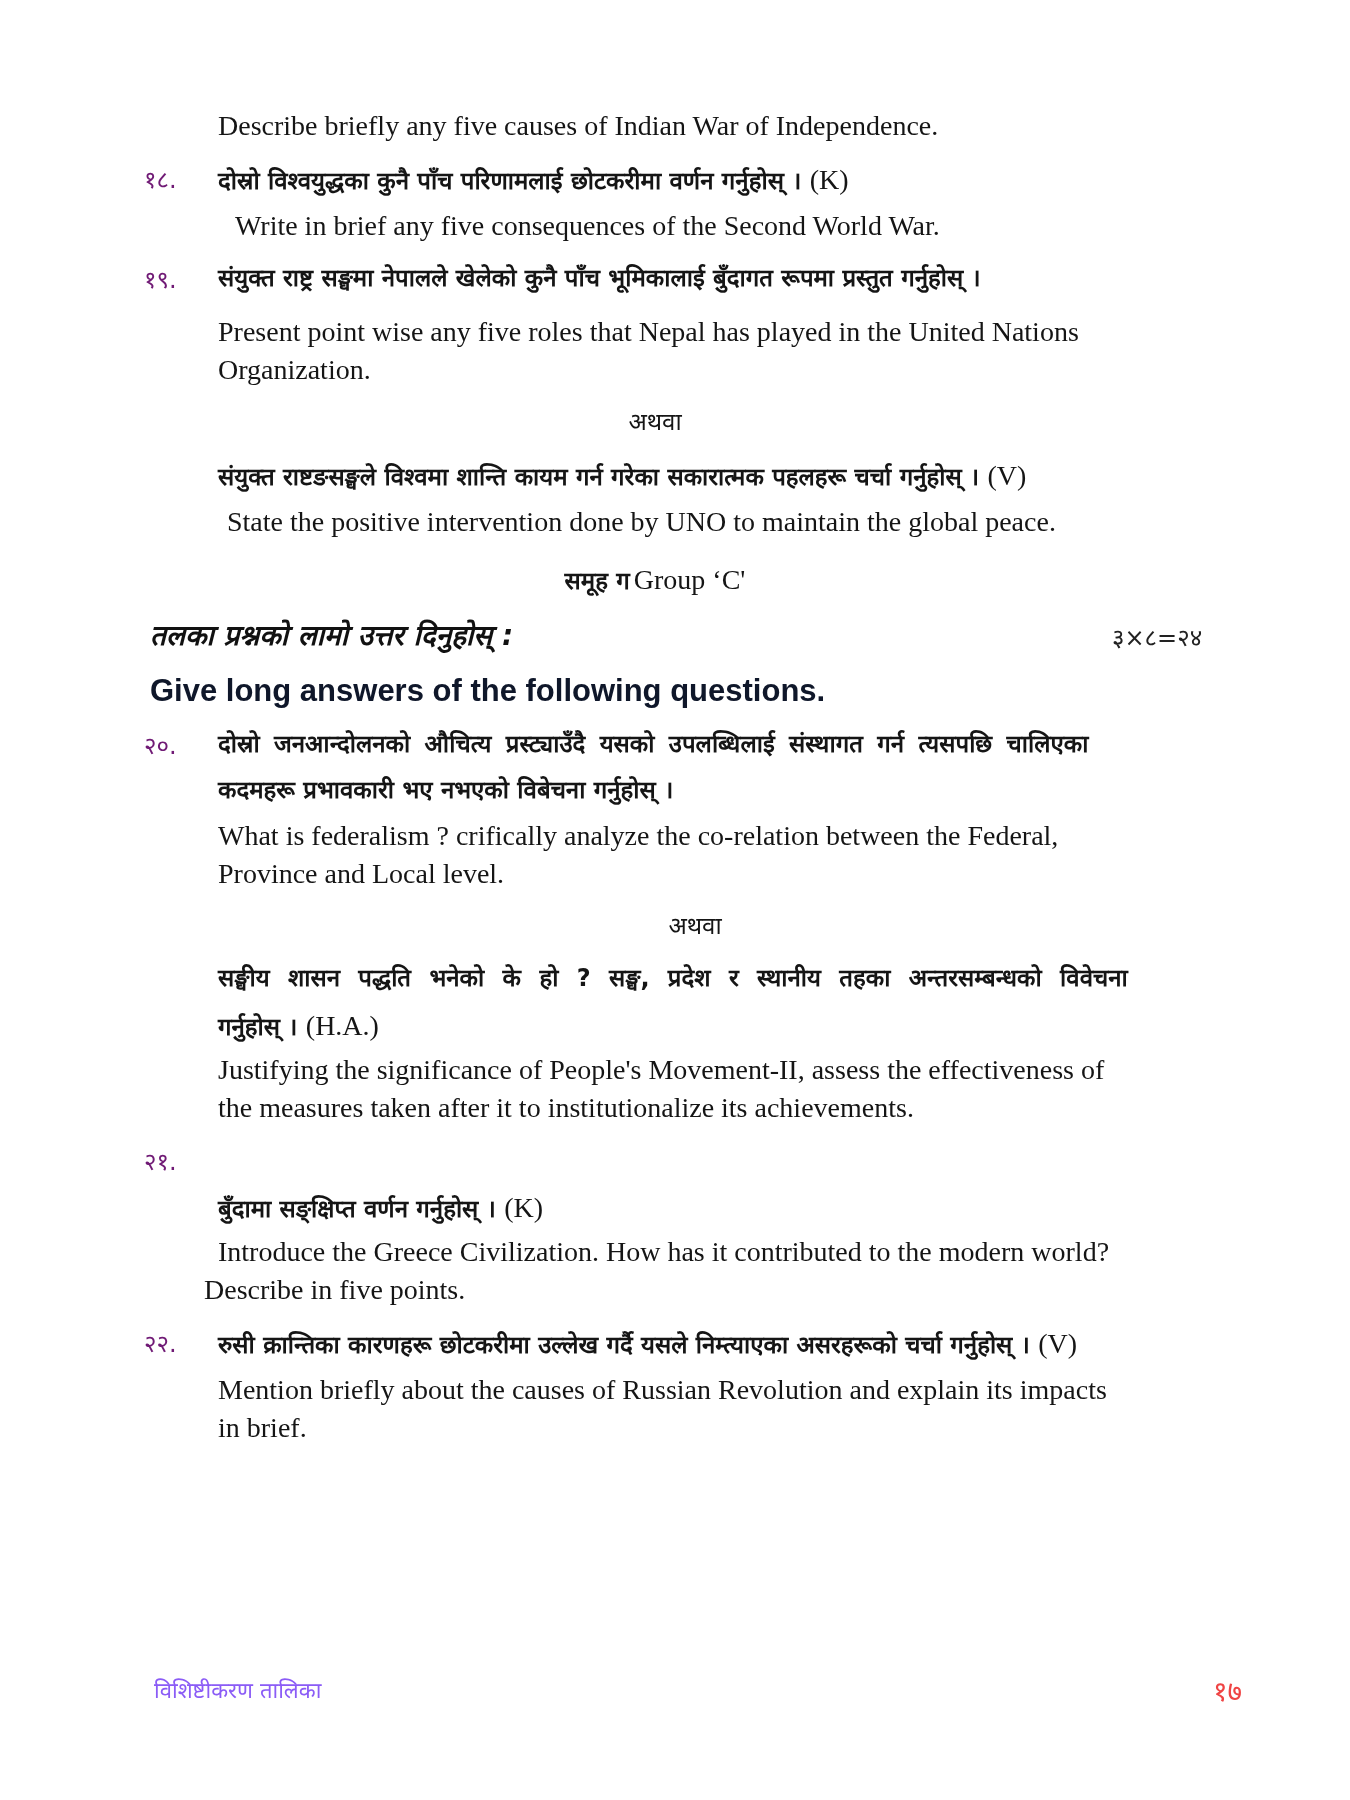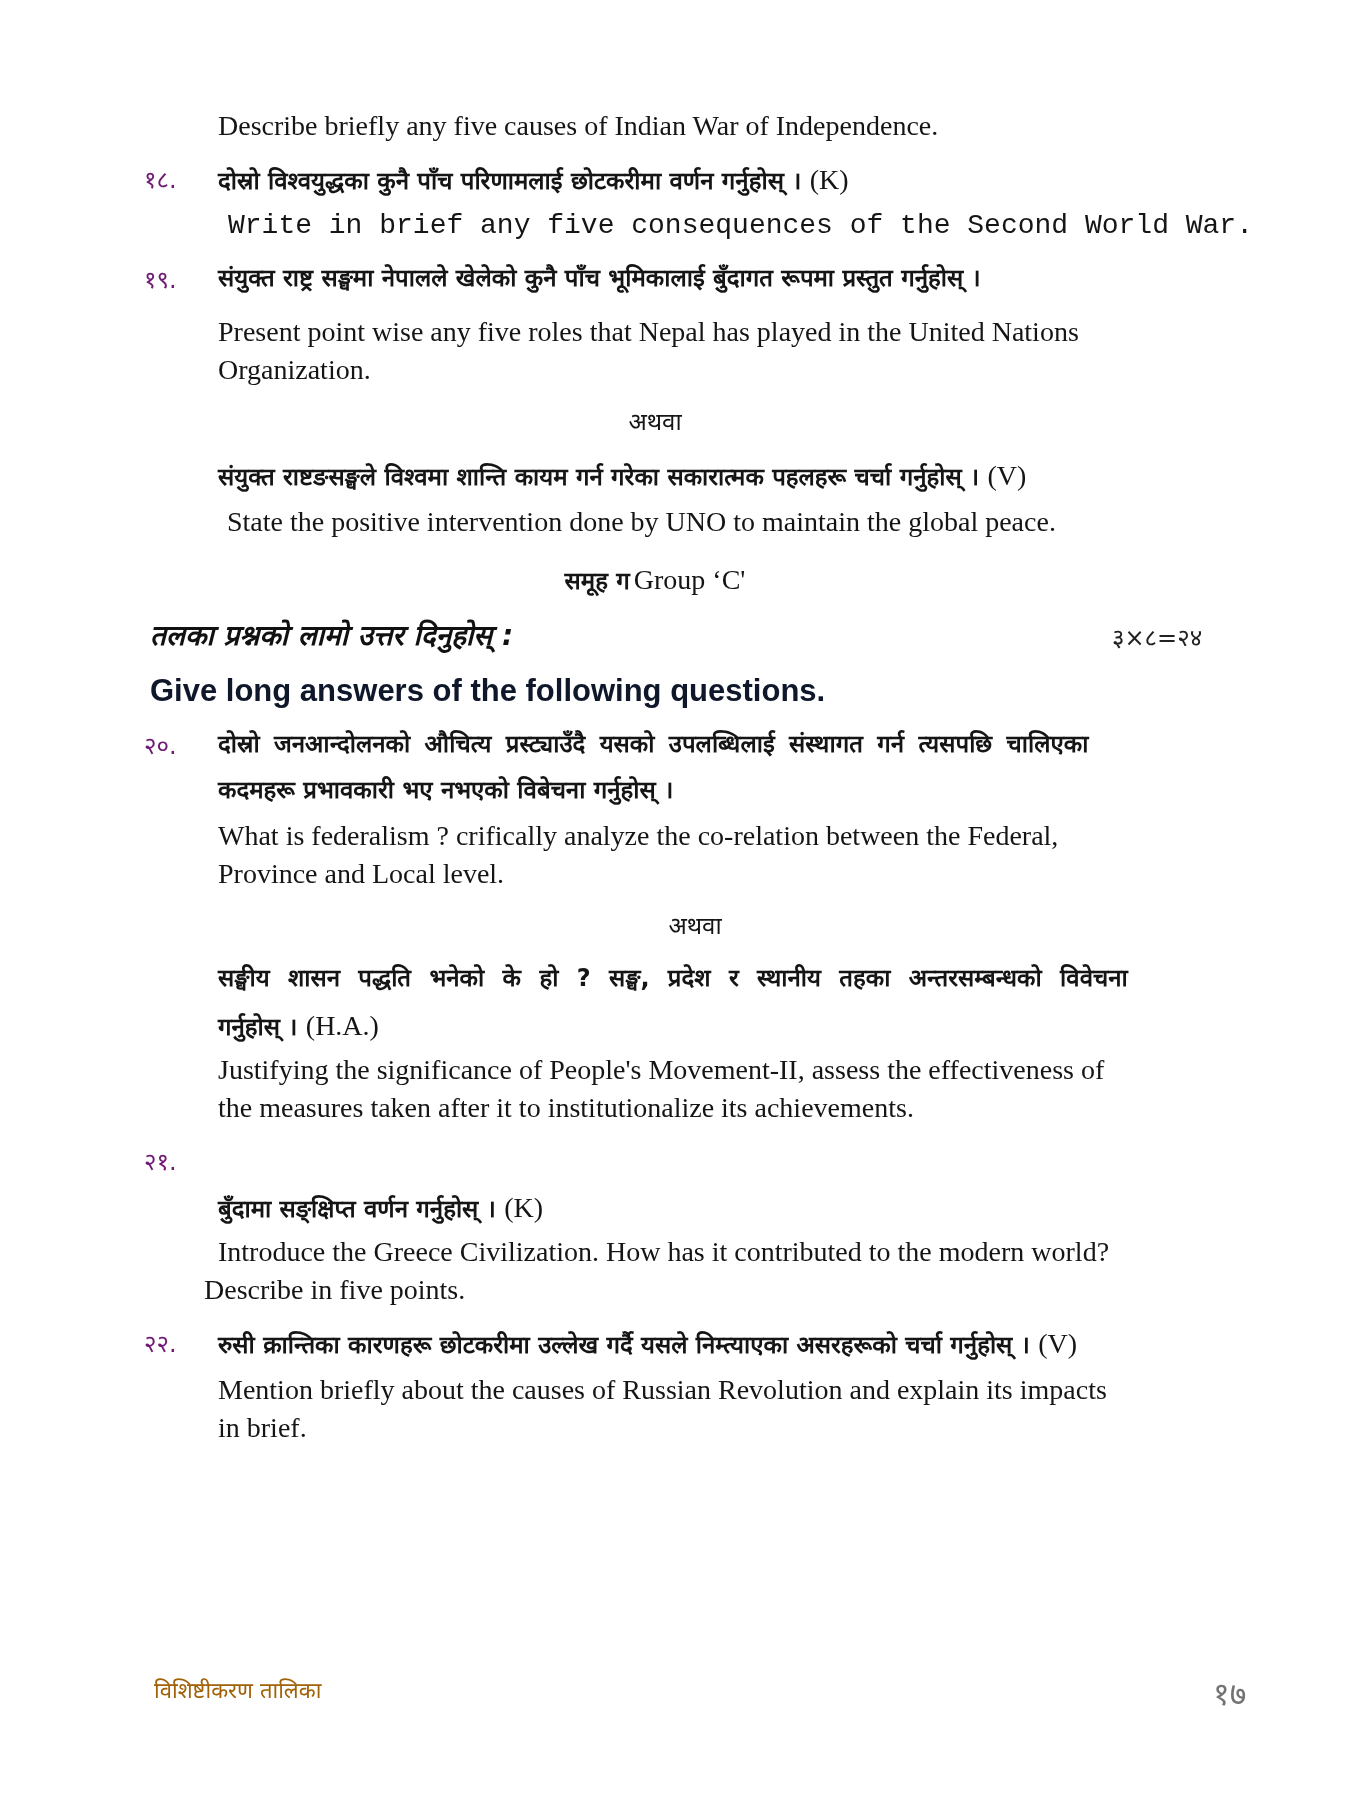--- a/index.html
+++ b/index.html
@@ -67,46 +67,46 @@
       color: #0f172a;
     }
     .marks {
       font-family: "DejaVu Sans", "Liberation Sans", sans-serif;
       font-size: 24px;
       color: #222;
     }
     .footer-left {
       font-family: "DejaVu Sans", "Liberation Sans", sans-serif;
       font-size: 22px;
-      color: #a16207;
+      color: #8b5cf6;
     }
     .footer-right {
       font-family: Liberation Sans, sans-serif;
-      font-size: 32px;
-      color: #737373;
+      font-size: 28px;
+      color: #ef4444;
     }
     .tag {
       font-family: "Liberation Serif", "DejaVu Serif", serif;
       font-weight: normal;
       font-size: 28px;
     }
   </style>
 </head>
 <body>
 
 <div class="page">
 
   <div class="line en" style="left:218px; top:112px;">Describe briefly any five causes of Indian War of Independence.</div>
 
   <div class="qnum" style="left:144px; top:168px;">१८.</div>
   <div class="line np" style="left:218px; top:166px;">
     <span>दोस्रो विश्वयुद्धका कुनै पाँच परिणामलाई छोटकरीमा वर्णन गर्नुहोस् ।</span>
     <span class="tag">(K)</span>
   </div>
-  <div class="line en" style="left:228px; top:212px;font-family:Liberation Mono, monospace;">Write in brief any five consequences of the Second World War.</div>
+  <div class="line en" style="left:235px; top:212px;">Write in brief any five consequences of the Second World War.</div>
 
   <div class="qnum" style="left:144px; top:268px;">१९.</div>
   <div class="line np" style="left:218px; top:266px;">संयुक्त राष्ट्र सङ्घमा नेपालले खेलेको कुनै पाँच भूमिकालाई बुँदागत रूपमा प्रस्तुत गर्नुहोस् ।</div>
   <div class="line en" style="left:218px; top:318px;">Present point wise any five roles that Nepal has played in the United Nations</div>
   <div class="line en" style="left:218px; top:356px;">Organization.</div>
 
   <div class="center np" style="top:410px; font-weight:normal; left:-20px;">अथवा</div>
 
   <div class="line np" style="left:218px; top:462px;">
     <span>संयुक्त राष्टङसङ्घले विश्वमा शान्ति कायम गर्न गरेका सकारात्मक पहलहरू चर्चा गर्नुहोस् ।</span>

